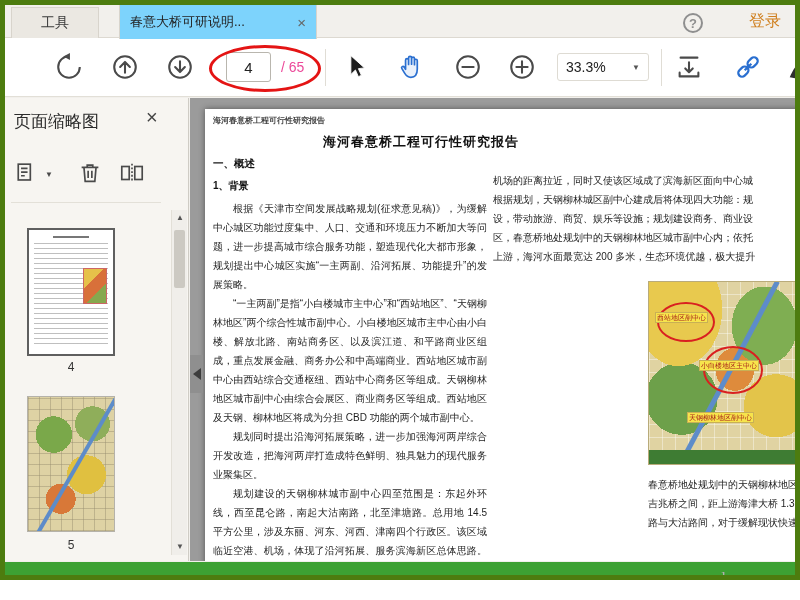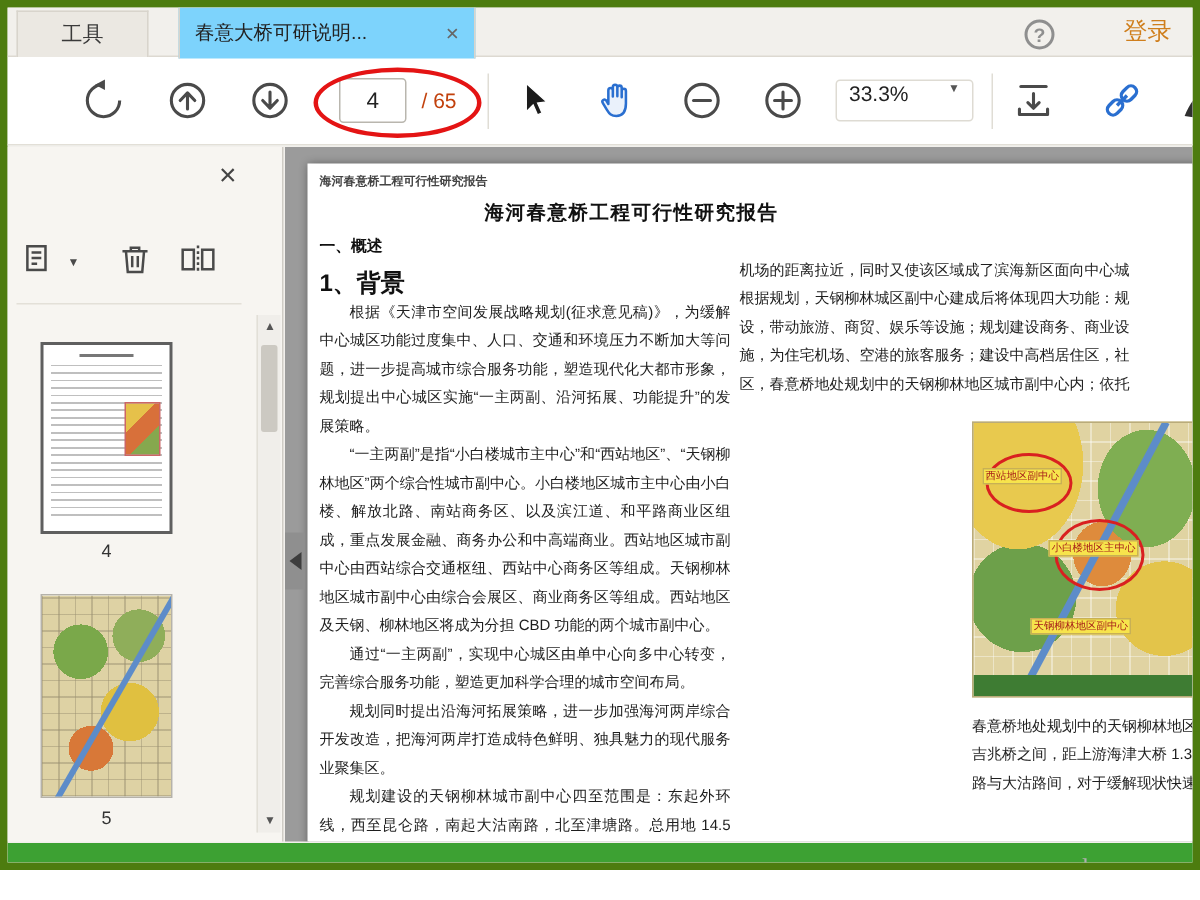--- a/index.html
+++ b/index.html
@@ -12,24 +12,24 @@
   .doc-tab { position:absolute; left:114px; top:0; width:198px; height:34px; background:#7dd3fc; border-left:1px solid #d8d4cc; border-right:1px solid #d8d4cc; display:flex; align-items:center; padding:0 10px; cursor:pointer; }
   .doc-tab-label { flex:1; font-size:13px; color:#222; white-space:nowrap; overflow:hidden; }
   .tab-close { font-size:15px; color:#666; padding-left:6px; cursor:pointer; }
   .help-circle { position:absolute; left:678px; top:8px; width:20px; height:20px; border:2px solid #8f8f8f; border-radius:50%; color:#8f8f8f; font-size:13px; font-weight:bold; display:flex; align-items:center; justify-content:center; cursor:pointer; }
   .login { position:absolute; left:744px; top:6px; font-size:16px; color:#cf7e1c; cursor:pointer; }
 
   
   .toolbar { position:absolute; left:0; top:33px; width:794px; height:59px; background:#fff; border-bottom:1px solid #e2dfd7; z-index:4; }
   .tbtn { position:absolute; width:32px; height:32px; top:13px; display:flex; align-items:center; justify-content:center; cursor:pointer; }
   .page-box { position:absolute; left:221px; top:14px; width:45px; height:30px; border:1px solid #b9b6ae; border-radius:3px; background:#fff; text-align:center; font-size:15px; color:#222; }
-  .page-total { position:absolute; left:276px; top:21px; font-size:14px; color:#c2410c; }
+  .page-total { position:absolute; left:276px; top:21px; font-size:14px; color:#ec4899; }
   .red-ellipse { position:absolute; left:204px; top:7px; width:112px; height:47px; border:3px solid #e41414; border-radius:50%; pointer-events:none; z-index:6; }
   .vsep { position:absolute; top:11px; width:1px; height:37px; background:#e0ddd5; }
-  .zoom-box { position:absolute; left:552px; top:15px; width:92px; height:28px; border:1px solid #dedbd3; border-radius:3px; display:flex; padding:0 8px; cursor:pointer; }
+  .zoom-box { position:absolute; left:552px; top:15px; width:92px; height:28px; border:1px solid #dedbd3; border-radius:3px; display:flex; align-items:center; padding:0 8px; cursor:pointer; }
   .zoom-label { flex:1; font-size:14px; color:#222; }
   .zoom-caret { font-size:8px; color:#555; }
 
   
   .sidebar { position:absolute; left:0; top:93px; width:184px; bottom:14px; background:#f7f5f1; border-right:1px solid #cfccc5; z-index:3; }
   .sb-title { position:absolute; left:9px; top:12px; font-size:17px; color:#2b2b2b; }
   .sb-close { position:absolute; left:141px; top:8px; font-size:20px; color:#444; cursor:pointer; }
   .sb-tool { position:absolute; top:60px; width:30px; height:30px; display:flex; align-items:center; justify-content:center; cursor:pointer; }
   .sb-caret { position:absolute; left:40px; top:72px; font-size:8px; color:#4a4a4a; cursor:pointer; }
   .sb-divider { position:absolute; left:6px; top:104px; width:150px; height:1px; background:#e3e0d8; }
@@ -56,21 +56,21 @@
   .sb-scroll-thumb { position:absolute; left:2px; top:20px; width:11px; height:58px; background:#ccc9c2; border-radius:2px; cursor:pointer; }
 
   
   .main { position:absolute; left:185px; top:93px; right:0; bottom:14px; background:#9b9b9b; overflow:hidden;padding-left:12px; }
   .collapse-handle { position:absolute; left:185px; top:350px; width:13px; height:38px; background:#8f8f8f; display:flex; align-items:center; justify-content:center; cursor:pointer; z-index:4; }
   .collapse-tri { width:0; height:0; border-top:6px solid transparent; border-bottom:6px solid transparent; border-right:8px solid #3d3d3d; }
   .page { position:absolute; left:15px; top:11px; width:660px; height:900px; background:#fff; box-shadow:0 0 6px rgba(0,0,0,.45); }
   .running-header { position:absolute; left:8px; top:6px; font-size:8px; color:#444; font-weight:bold; }
   .doc-title { position:absolute; left:0; top:24px; width:432px; text-align:center; font-size:13px; font-weight:bold; color:#111; letter-spacing:1px; }
   .doc-h1 { position:absolute; left:8px; top:48px; font-size:10.5px; font-weight:bold; color:#111; }
-  .doc-h2 { position:absolute; left:8px; top:70px; font-size:16px; font-weight:bold; color:#111; }
+  .doc-h2 { position:absolute; left:8px; top:70px; font-size:10px; font-weight:bold; color:#111; }
   .left-col { position:absolute; left:8px; top:90px; width:274px; font-size:10px; line-height:19px; color:#1e1e1e; text-align:justify; }
   .left-col p { text-indent:2em; margin:0; }
   .right-col-top { position:absolute; left:288px; top:62px; font-size:10px; line-height:19px; color:#1e1e1e; }
   .right-col-top div, .right-col-bottom div { white-space:nowrap; }
   .right-col-bottom { position:absolute; left:443px; top:366px; font-size:10px; line-height:19px; color:#1e1e1e; }
 
   
   .map { position:absolute; left:443px; top:172px; width:150px; height:184px; overflow:hidden; border:1px solid #b9ab7a;
      background:
        radial-gradient(ellipse at 20% 15%, #e8c94e 0 26%, transparent 26%),
@@ -181,20 +181,21 @@
       </svg>
     </div>
     <div class="tbtn" style="left:780px">
       <svg width="30" height="30" viewBox="0 0 32 32">
         <path d="M4 27 C10 12 18 7 28 5 L30 14 C20 16 14 20 10 28 Z" fill="#2f2f2f"></path>
       </svg>
     </div>
   </div>
 
   <div class="sidebar">
+    <span class="sb-title">页面缩略图</span>
     <span class="sb-close">×</span>
 
     <div class="sb-tool" style="left:8px">
       <svg width="26" height="26" viewBox="0 0 28 28" fill="none" stroke="#4a4a4a" stroke-width="1.8">
         <rect x="3.5" y="4.5" width="13" height="17"></rect>
         <path d="M6.5 9 h7 M6.5 13 h7 M6.5 17 h4"></path>
       </svg>
     </div>
     <span class="sb-caret">▼</span>
     <div class="sb-tool" style="left:70px">
@@ -240,31 +241,30 @@
   <div class="main">
     <div class="page">
       <div class="running-header">海河春意桥工程可行性研究报告</div>
       <div class="doc-title">海河春意桥工程可行性研究报告</div>
       <div class="doc-h1">一、概述</div>
       <div class="doc-h2">1、背景</div>
 
       <div class="left-col">
         <p>根据《天津市空间发展战略规划(征求意见稿)》，为缓解中心城区功能过度集中、人口、交通和环境压力不断加大等问题，进一步提高城市综合服务功能，塑造现代化大都市形象，规划提出中心城区实施“一主两副、沿河拓展、功能提升”的发展策略。</p>
         <p>“一主两副”是指“小白楼城市主中心”和“西站地区”、“天钢柳林地区”两个综合性城市副中心。小白楼地区城市主中心由小白楼、解放北路、南站商务区、以及滨江道、和平路商业区组成，重点发展金融、商务办公和中高端商业。西站地区城市副中心由西站综合交通枢纽、西站中心商务区等组成。天钢柳林地区城市副中心由综合会展区、商业商务区等组成。西站地区及天钢、柳林地区将成为分担 CBD 功能的两个城市副中心。</p>
-        <p>通过“一主两副”，实现中心城区由单中心向多中心转变，完善综合服务功能，塑造更加科学合理的城市空间布局。</p>
         <p>规划同时提出沿海河拓展策略，进一步加强海河两岸综合开发改造，把海河两岸打造成特色鲜明、独具魅力的现代服务业聚集区。</p>
         <p>规划建设的天钢柳林城市副中心四至范围是：东起外环线，西至昆仑路，南起大沽南路，北至津塘路。总用地 14.5 平方公里，涉及东丽、河东、河西、津南四个行政区。该区域临近空港、机场，体现了沿河拓展、服务滨海新区总体思路。海河入海口内通道规划、津滨高速、津滨轻轨、津塘公路、津塘二线等多条连接中心城区和滨海新区的交通命脉从这一区域发展或穿过，这一地区与滨海新区的交通优势显著。地铁一、九号线、地铁七号线、地铁 10 号线、地铁 Z1 号线使该区域与天津站及滨海国际</p>
       </div>
 
       <div class="right-col-top">
         <div>机场的距离拉近，同时又使该区域成了滨海新区面向中心城</div>
         <div>根据规划，天钢柳林城区副中心建成后将体现四大功能：规</div>
         <div>设，带动旅游、商贸、娱乐等设施；规划建设商务、商业设</div>
-        <div>施，为住宅机场、空港的旅客服务；建设中高档居住区，社</div>
         <div>区，春意桥地处规划中的天钢柳林地区城市副中心内；依托</div>
+        <div>上游，海河水面最宽达 200 多米，生态环境优越，极大提升</div>
       </div>
 
       <div class="map">
         <div class="m-river"></div>
         <div class="m-red" style="left:8px;top:20px;width:58px;height:40px"></div>
         <div class="m-red" style="left:54px;top:64px;width:60px;height:48px"></div>
         <span class="m-label" style="left:6px;top:30px">西站地区副中心</span>
         <span class="m-label" style="left:50px;top:78px">小白楼地区主中心</span>
         <span class="m-label" style="left:38px;top:130px">天钢柳林地区副中心</span>
         <div class="m-greenband"></div>

